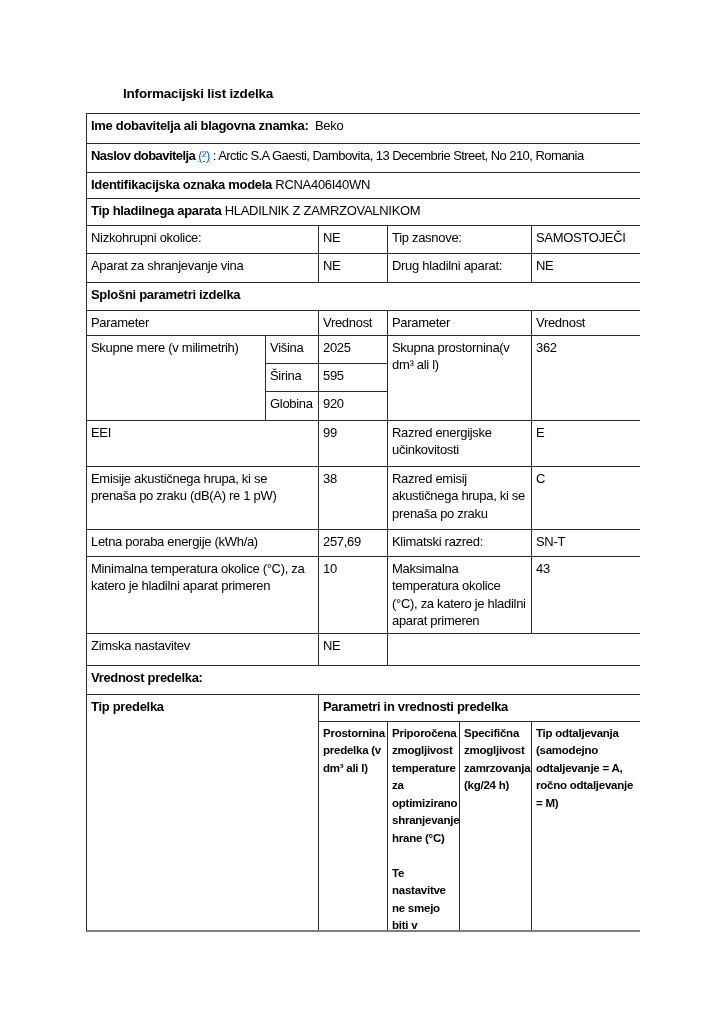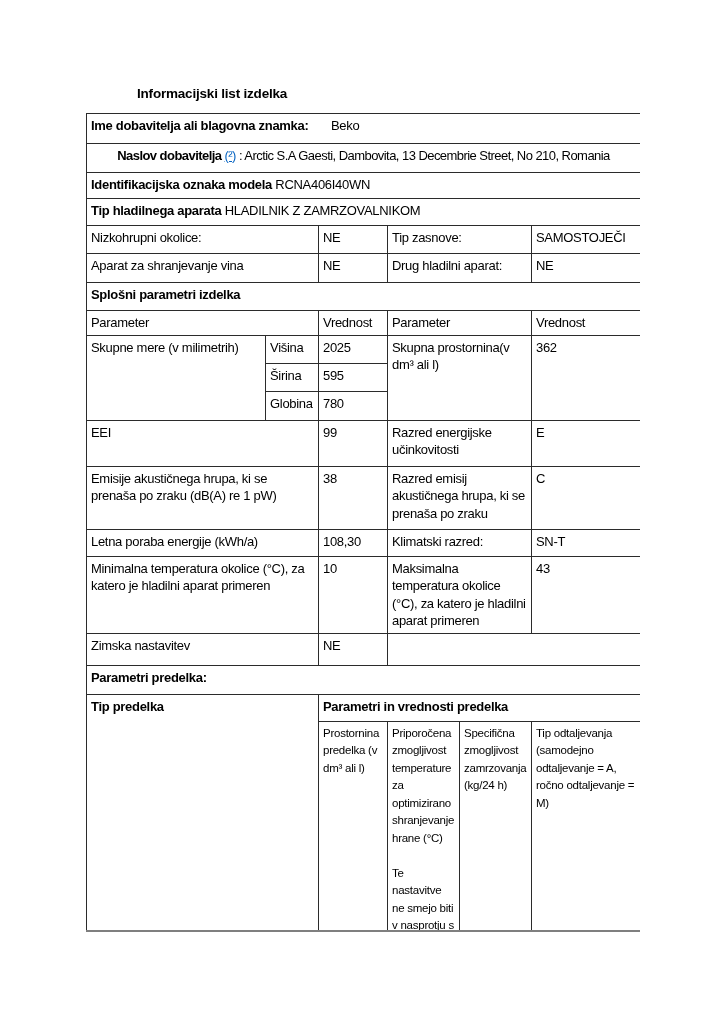--- a/index.html
+++ b/index.html
@@ -2,44 +2,44 @@
 <html><head>
 <meta charset="utf-8">
 <style>
   html,body { margin:0; padding:0; background:#e9e9e9; }
   .page {
     position:relative; width:724px; height:1024px; background:#ffffff;
     font-family:"Liberation Sans","DejaVu Sans",sans-serif; color:#000;
     overflow:hidden; margin:0 auto;
   }
   .doc-title {
-    position:absolute; left:101px; top:86px;
+    position:absolute; left:87px; top:86px;
     font-size:13.5px; font-weight:bold; letter-spacing:-0.2px;padding-left:36px;
   }
   .tablewrap {
     position:absolute; left:86px; top:113px; width:554px; height:817px;
     overflow:hidden; border-bottom:2px solid #7f7f7f; background:#fff;
   }
   table.info {
     border-collapse:collapse; table-layout:fixed;
     width:554px; height:817px;
     font-size:13px; letter-spacing:-0.3px; color:#000;
   }
   table.info td {
     border:1px solid #2b2b2b; vertical-align:top;
     padding:3px 4px; line-height:17.5px;
   }
   tr.last td { border-bottom:0; }
   .b { font-weight:bold; }
   .rel { position:relative;margin-left:40px; }
-  .beko { position:absolute; left:244px; top:3px; }
-  .tight { white-space:nowrap; overflow:hidden; letter-spacing:-0.55px;text-align:center; }
+  .beko { position:absolute; left:228px; top:3px; }
+  .tight { white-space:nowrap; overflow:hidden; letter-spacing:-0.55px; }
   a.fn { color:#0563C1; text-decoration:underline; cursor:pointer; }
   td.hdr {
-    font-weight:normal; font-size:11.5px; line-height:16.5px;
+    font-weight:bold; font-size:11.5px; line-height:16.5px;
     padding:2px 3px; letter-spacing:-0.25px;
   }
   td.dense { white-space:pre-line; }
 </style>
 </head>
 <body>
 
 <div class="page">
 
   <div class="doc-title">Informacijski list izdelka</div>
@@ -116,59 +116,59 @@
           <td>2025</td>
           <td colspan="2" rowspan="3">Skupna prostornina(v dm³ ali l)</td>
           <td rowspan="3">362</td>
         </tr>
         <tr style="height:28px">
           <td>Širina</td>
           <td>595</td>
         </tr>
         <tr style="height:29px">
           <td>Globina</td>
-          <td>780</td>
+          <td>920</td>
         </tr>
 
         <tr style="height:46px">
           <td colspan="2">EEI</td>
           <td>99</td>
           <td colspan="2">Razred energijske učinkovitosti</td>
           <td>E</td>
         </tr>
 
         <tr style="height:63px">
           <td colspan="2">Emisije akustičnega hrupa, ki se prenaša po zraku (dB(A) re 1 pW)</td>
           <td>38</td>
           <td colspan="2">Razred emisij akustičnega hrupa, ki se prenaša po zraku</td>
           <td>C</td>
         </tr>
 
         <tr style="height:27px">
           <td colspan="2">Letna poraba energije (kWh/a)</td>
-          <td>108,30</td>
+          <td>257,69</td>
           <td colspan="2">Klimatski razred:</td>
           <td>SN-T</td>
         </tr>
 
         <tr style="height:63px">
           <td colspan="2">Minimalna temperatura okolice (°C), za katero je hladilni aparat primeren</td>
           <td>10</td>
           <td colspan="2">Maksimalna temperatura okolice (°C), za katero je hladilni aparat primeren</td>
           <td>43</td>
         </tr>
 
         <tr style="height:32px">
           <td colspan="2">Zimska nastavitev</td>
           <td>NE</td>
           <td colspan="3"></td>
         </tr>
 
         <tr style="height:29px">
-          <td colspan="6" class="b">Parametri predelka:</td>
+          <td colspan="6" class="b">Vrednost predelka:</td>
         </tr>
 
         <tr style="height:27px">
           <td colspan="2" rowspan="2" class="b">Tip predelka</td>
           <td colspan="4" class="b">Parametri in vrednosti predelka</td>
         </tr>
 
         <tr style="height:221px" class="last">
           <td class="hdr">Prostornina predelka (v dm³ ali l)</td>
           <td class="hdr dense">Priporočena zmogljivost temperature za optimizirano shranjevanje hrane (°C)

